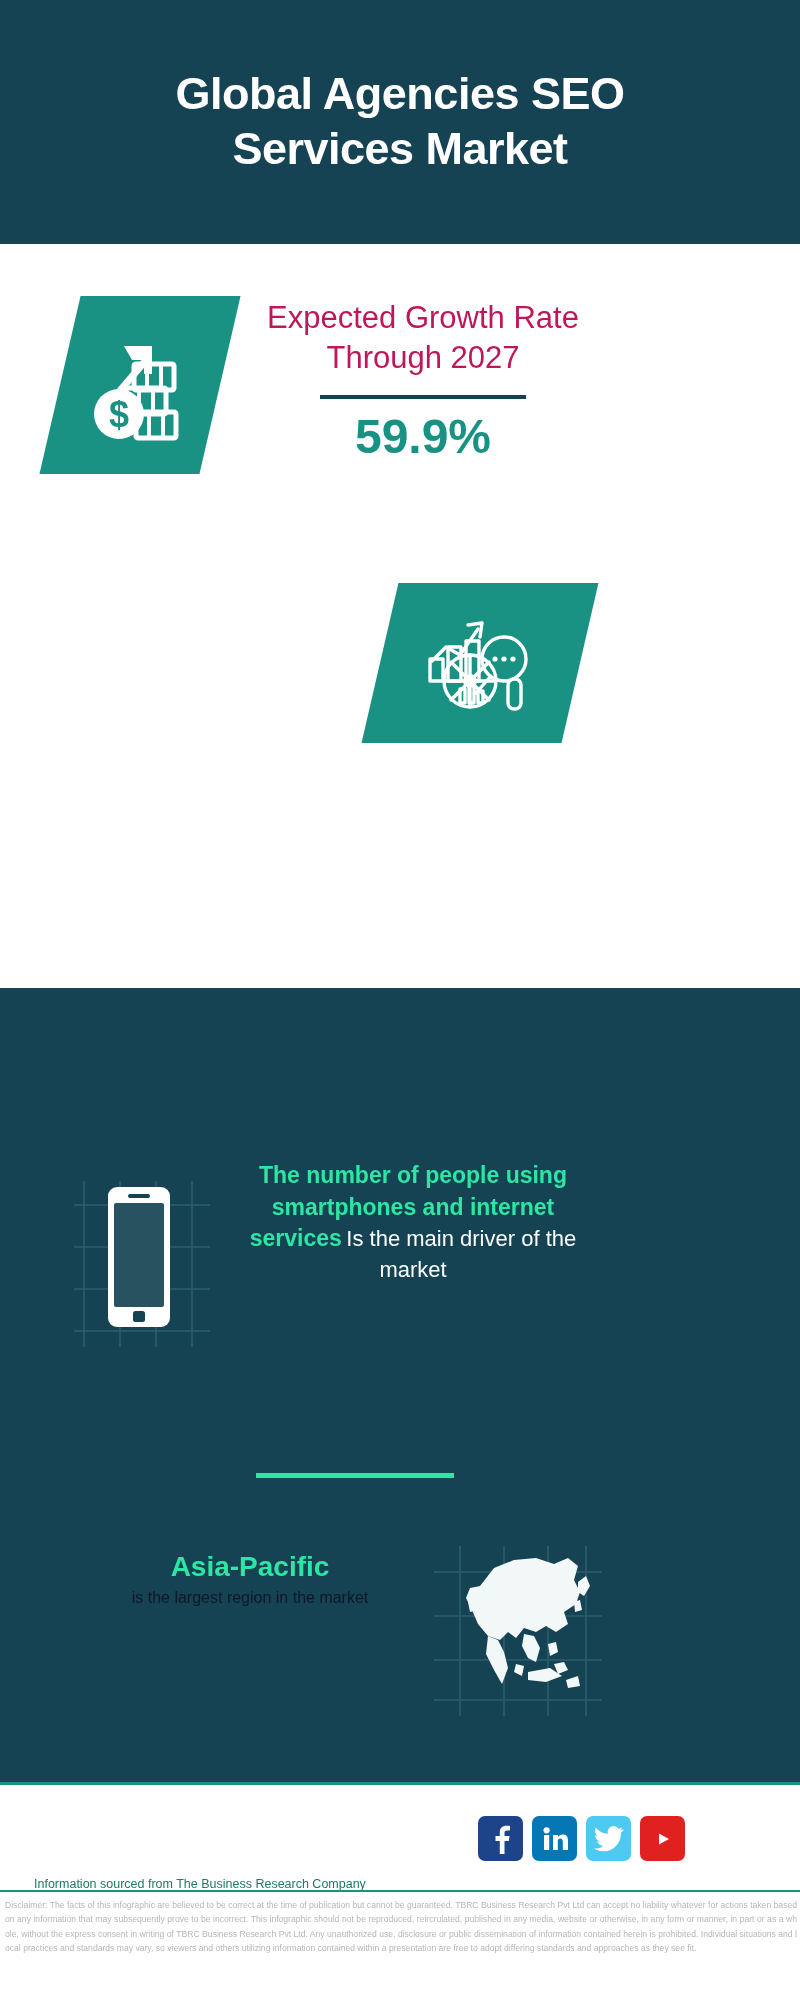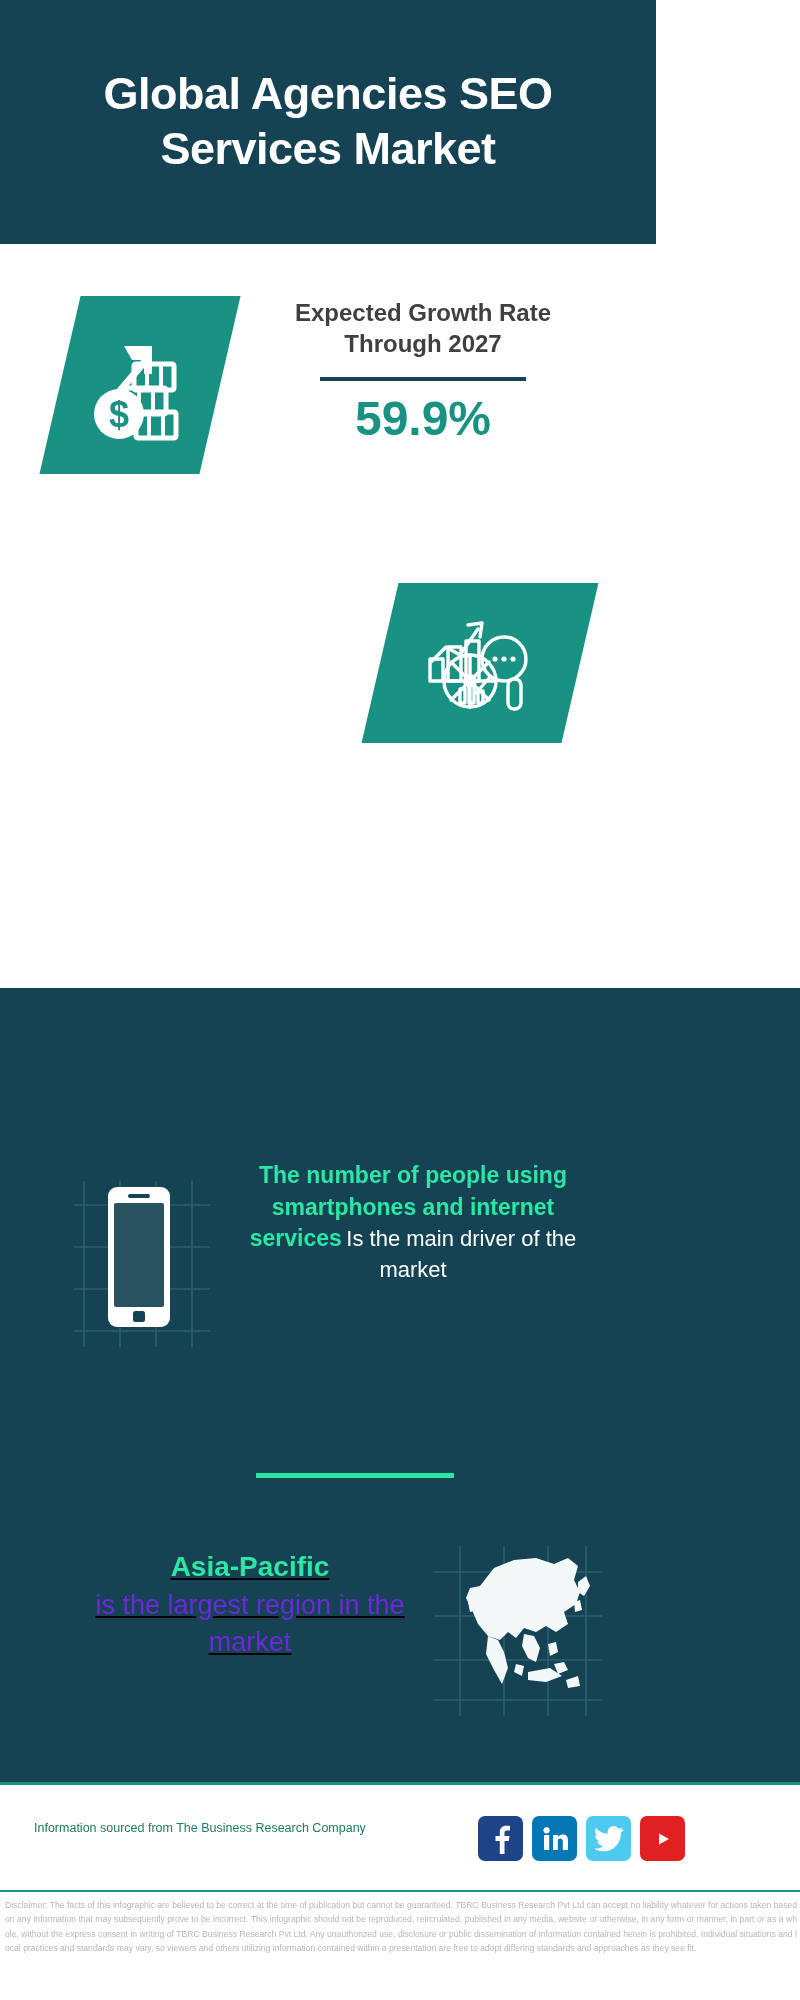--- a/index.html
+++ b/index.html
@@ -16,21 +16,21 @@
     height: 2000px;
     overflow: hidden;
     background: #ffffff;
     margin: 0 auto;
   }
 
   
   .header {
     position: absolute;
     left: 0; top: 0;
-    width: 656px;
+    width: 800px;
     height: 244px;
     background: #154353;
     display: flex;
     align-items: center;
     justify-content: center;
   }
   .header-title {
     color: #ffffff;
     font-size: 45px;
     font-weight: bold;
@@ -67,23 +67,23 @@
 
   
   .growth-tile { left: 60px; top: 296px; width: 160px; height: 178px; }
   .growth-text {
     position: absolute;
     left: 258px; top: 298px;
     width: 330px;
     text-align: center;
   }
   .stat-label {
-    color: #404040;
-    font-size: 24px;
-    font-weight: bold;
+    color: #be185d;
+    font-size: 31px;
+    font-weight: normal;
     line-height: 1.28;
   }
   .stat-rule {
     width: 206px;
     height: 4px;
     background: #154353;
     margin: 18px auto 12px auto;
   }
   .stat-value {
     color: #1a9283;
@@ -155,31 +155,30 @@
     height: 5px;
     background: #2ee6a3;
   }
 
   
   .region-text {
     position: absolute;
     left: 55px; top: 1548px;
     width: 390px;
     text-align: center;
-    text-decoration: underline;
   }
   .region-hl {
     color: #2ee6a3;
     font-size: 28px;
     font-weight: bold;
     line-height: 1.38;
   }
   .region-plain {
-    color: #6d28d9;
-    font-size: 27px;
+    color: #0f172a;
+    font-size: 16px;
     line-height: 1.38;
   }
   .map-wrap {
     position: absolute;
     left: 428px; top: 1540px;
     width: 180px; height: 180px;
   }
 
   
   .footer-rule-top {
@@ -190,21 +189,21 @@
   }
   .footer {
     position: absolute;
     left: 0; top: 1785px;
     width: 800px;
     height: 105px;
     background: #ffffff;
   }
   .footer-src {
     position: absolute;
-    left: 34px; top: 1818px;
+    left: 34px; top: 1874px;
     color: #1d7a63;
     font-size: 12.5px;
     line-height: 1.75;
   }
   .social-row {
     position: absolute;
     left: 478px; top: 1816px;
     display: flex;
     gap: 9px;
   }

